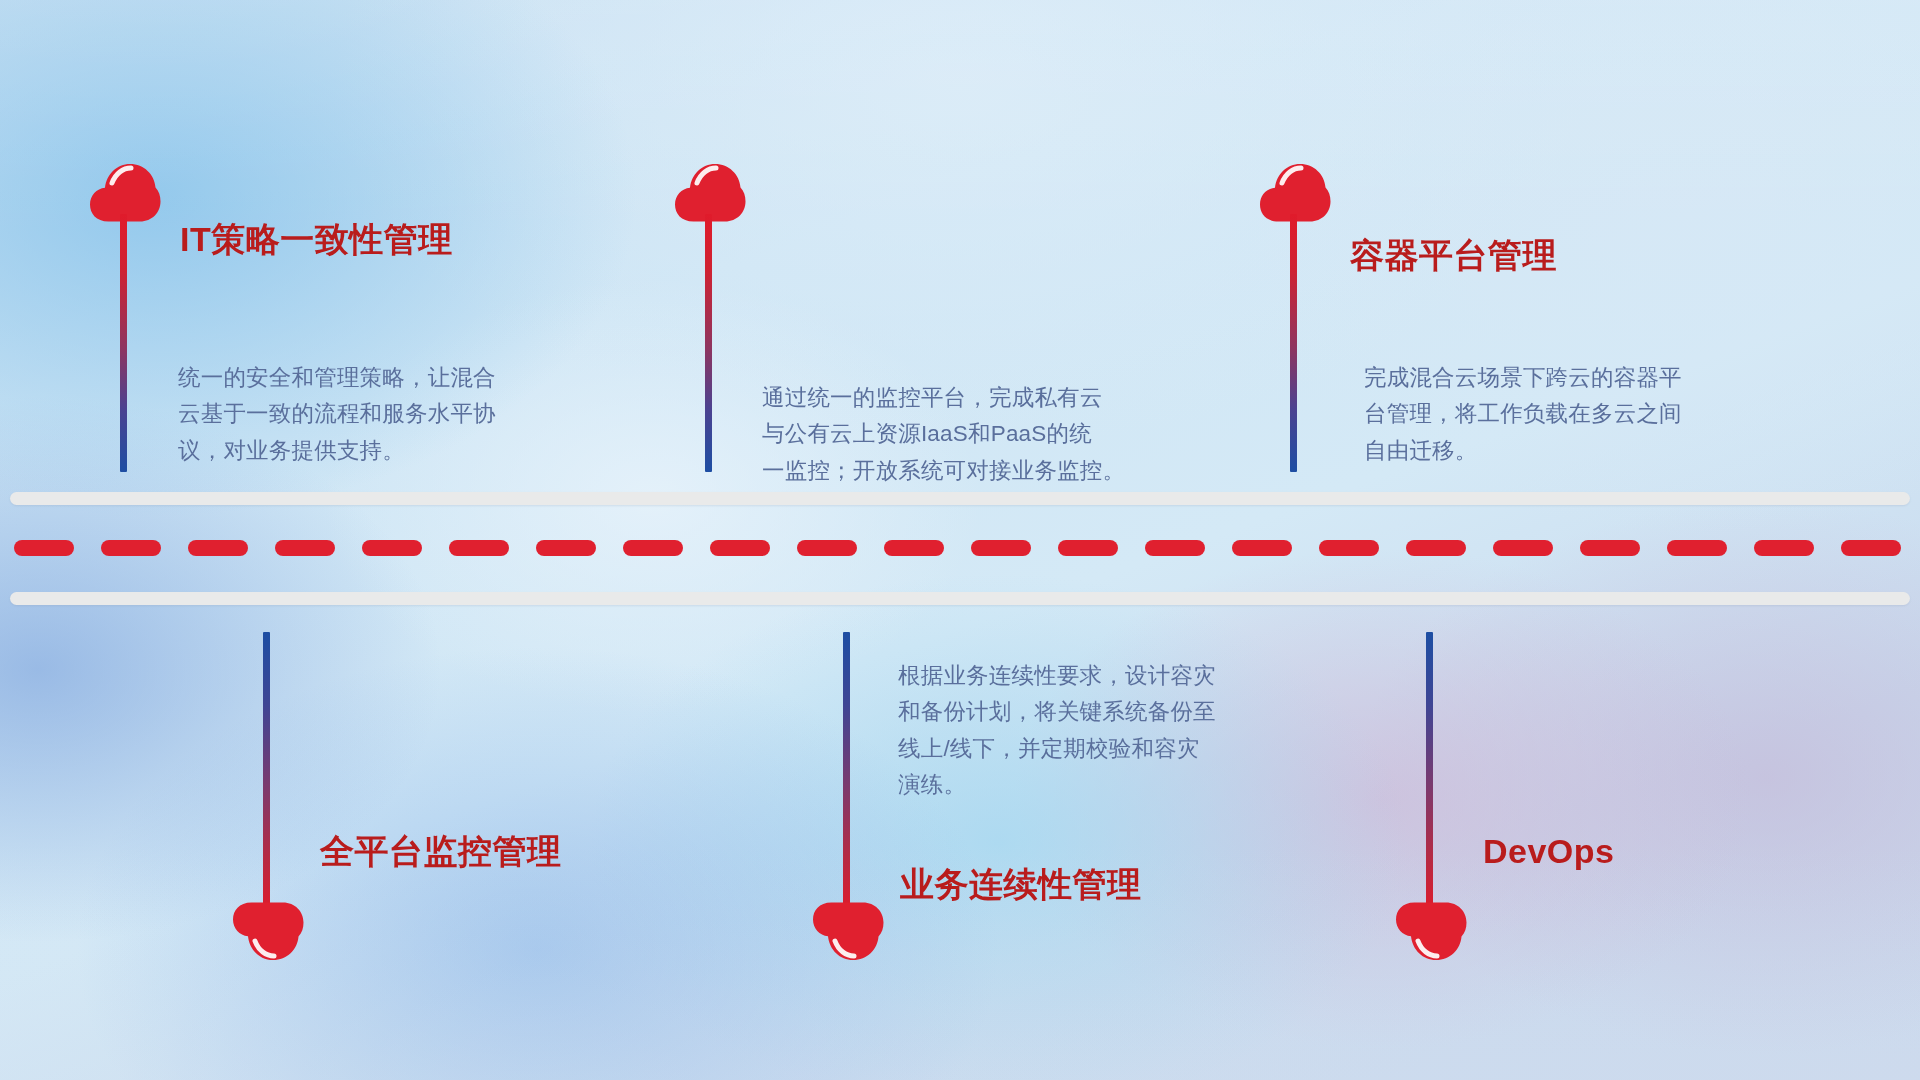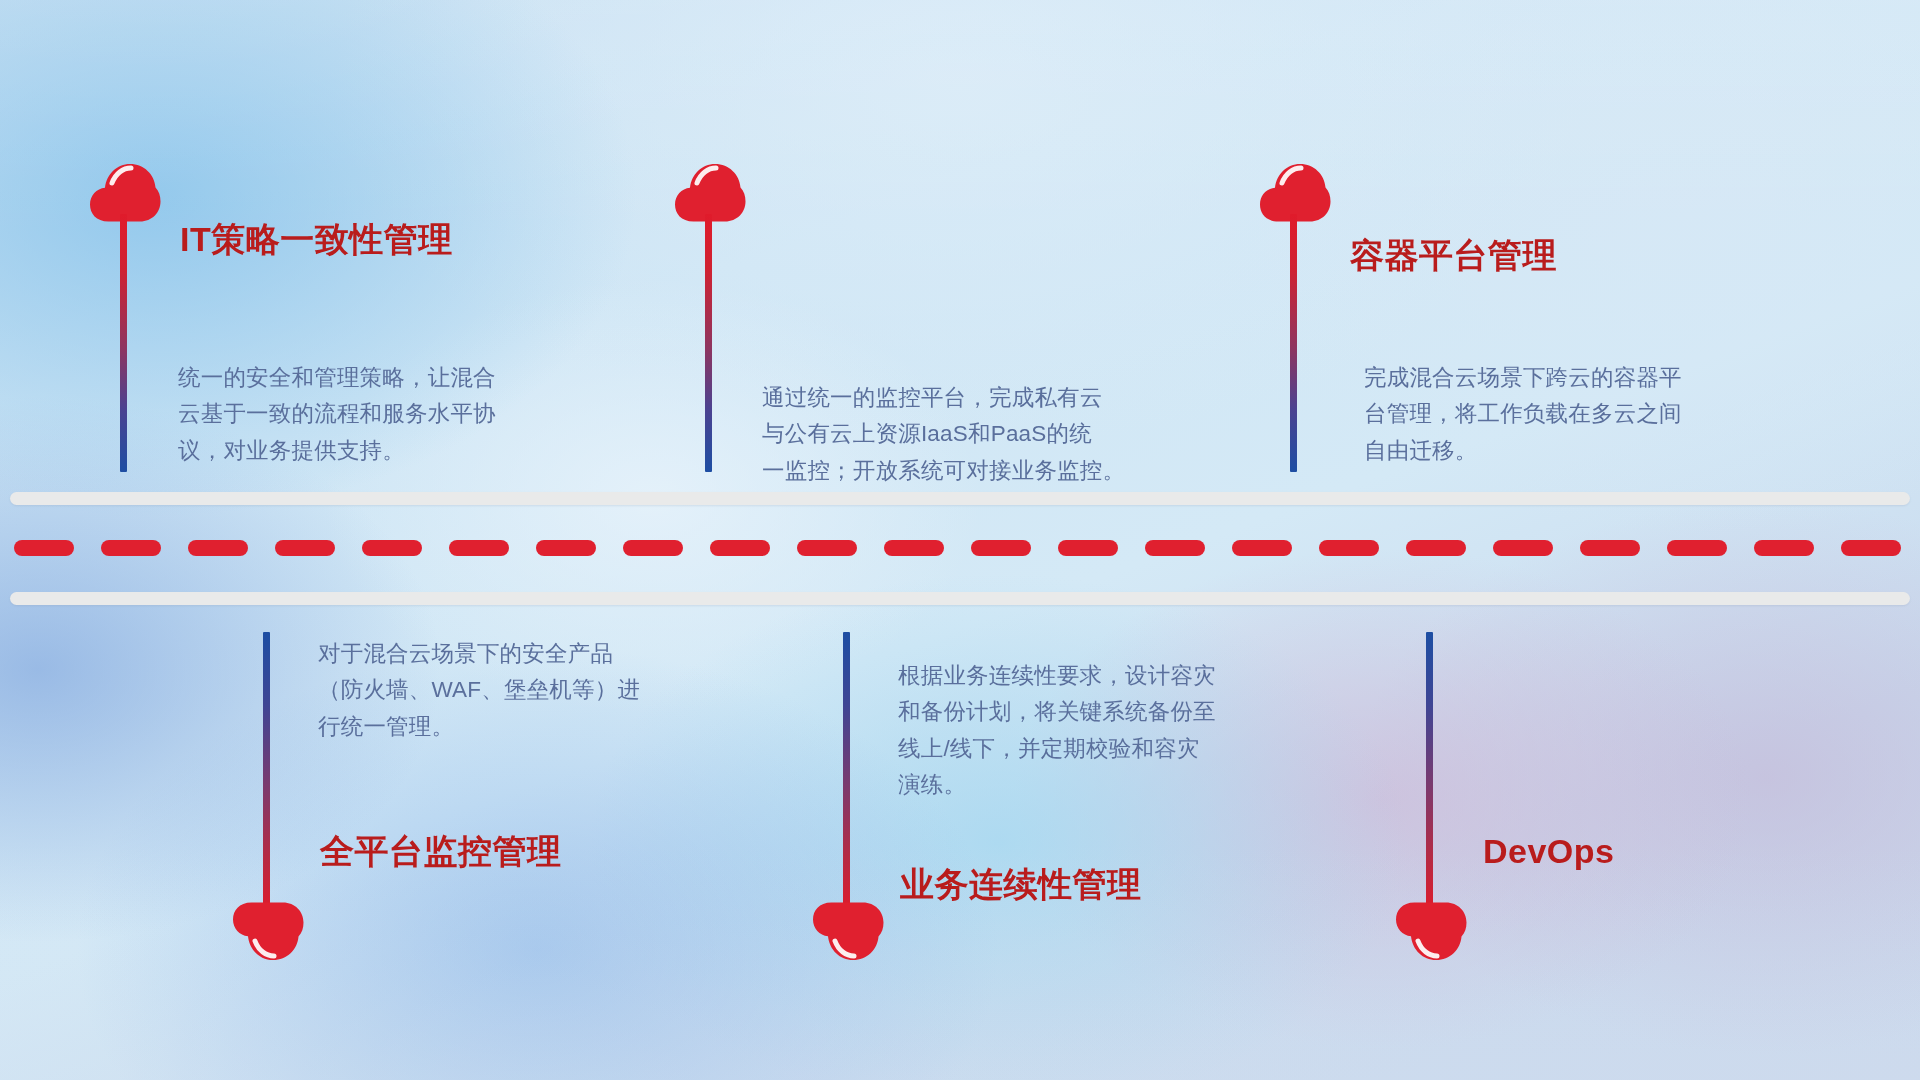--- a/index.html
+++ b/index.html
@@ -149,23 +149,20 @@
         <span class="dash"></span>
         <span class="dash"></span>
         <span class="dash"></span>
         <span class="dash"></span>
         <span class="dash"></span>
       </div>
     <div class="rail" style="top:100px;"></div>
   </div>
 
   <div class="pin-line bottom" style="left:263px; top:632px; height:282px;"></div>
-  <div class="card-body" style="left:318px; top:636px; width:430px;">对于混合云场景下的安全产品
-（防火墙、WAF、堡垒机等）进
-行统一管理。</div>
   <div class="card-title" style="left:320px; top:833px;">全平台监控管理</div>
   <div class="cloud flipped" style="left:231px; top:900px;">
     <svg viewBox="0 0 74 66" xmlns="http://www.w3.org/2000/svg" aria-hidden="true">
       <path d="M20.5 63.5 C8.0 63.5 2.0 55.5 2.0 46.5 C2.0 37.5 8.5 30.5 17.0 29.8 C18.5 16.0 29.0 6.0 42.0 6.0 C56.0 6.0 66.5 16.5 67.5 29.5 C71.0 33.0 72.5 38.0 72.5 43.5 C72.5 54.5 64.0 63.5 52.0 63.5 Z" fill="#e0202f"></path>
       <path d="M24.0 25.0 C27.5 15.5 35.0 10.0 43.0 10.0" stroke="#ffffff" stroke-width="5" stroke-linecap="round" fill="none" opacity="0.92"></path>
     </svg>
   </div>
 
   <div class="pin-line bottom" style="left:843px; top:632px; height:282px;"></div>
   <div class="card-body" style="left:898px; top:636px; width:440px;margin-top:22px;">根据业务连续性要求，设计容灾

